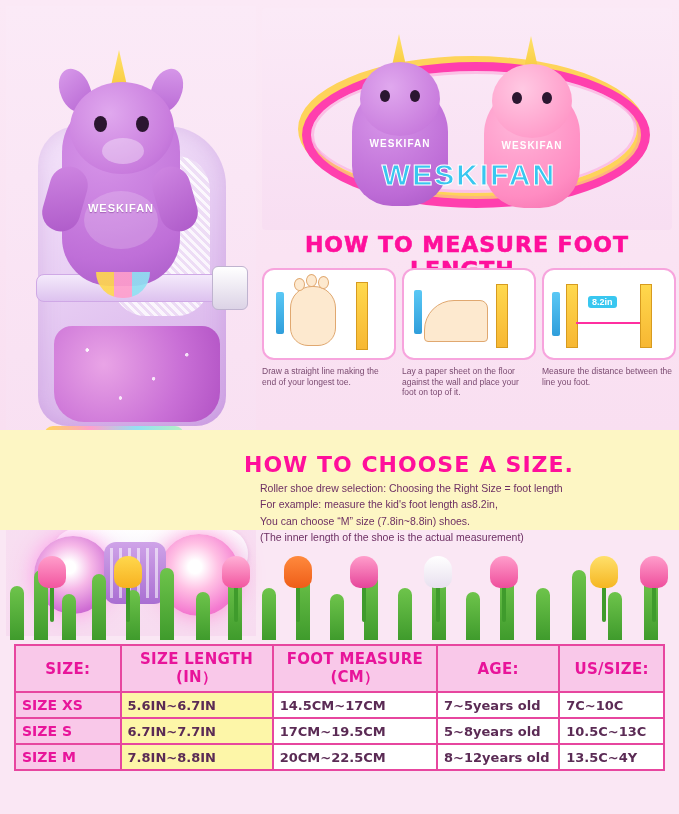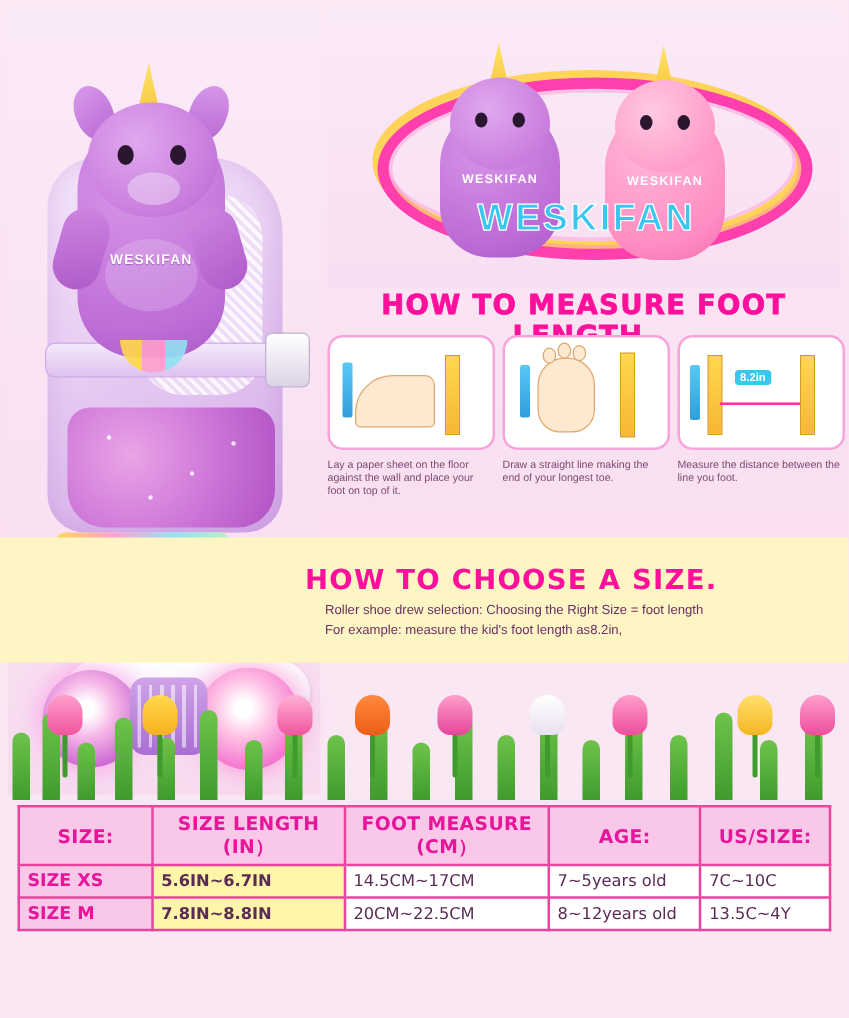--- a/index.html
+++ b/index.html
@@ -145,21 +145,21 @@
   .yellow-band{position:absolute;left:0;top:430px;width:679px;height:100px;background:#fdf6c4;}
   .grass{position:absolute;left:0;top:555px;width:679px;height:85px;}
   .blade{position:absolute;bottom:0;width:14px;border-radius:8px 8px 0 0;background:linear-gradient(180deg,#6ec44b,#3f9b2c);}
   .flower{position:absolute;bottom:18px;}
   .stem{position:absolute;left:6px;bottom:0;width:4px;height:40px;background:#3f9b2c;border-radius:2px;}
   .bloom{position:absolute;left:-6px;bottom:34px;width:28px;height:32px;border-radius:14px 14px 10px 10px;}
 
   
   .table-wrap{position:absolute;left:14px;top:644px;width:651px;}
   table{border-collapse:collapse;width:651px;font-family:"DejaVu Sans",sans-serif;}
-  th,td{border:2px solid #e7469f;padding:4px 6px;}
+  th,td{border:2px solid #e7469f;padding:4px 6px;font-weight:bold;}
   thead th{background:#f9c8e9;color:#e8149a;font-size:15px;font-weight:bold;text-align:center;
     letter-spacing:.3px;}
   tbody td{font-size:13px;color:#5b2b55;background:#ffffff;}
   tbody td.size-col{background:#f9c8e9;color:#e8149a;font-weight:bold;font-size:14px;}
   tbody td.len-in{background:#fdf6a8;color:#5b2b55;font-weight:bold;}
   .footnote{position:absolute;left:16px;top:792px;width:650px;font-size:11px;color:#6d2f63;}
 
   .sparkle{position:absolute;width:4px;height:4px;border-radius:50%;background:rgba(255,255,255,.9);}
 </style>
 </head>
@@ -232,57 +232,59 @@
 
     <div class="duo-text">WESKIFAN</div>
   </div>
 
   <div class="heading h-measure">HOW TO MEASURE FOOT LENGTH.</div>
 
   <div class="steps">
 
     <div class="step">
       <div class="step-card">
-        <div class="foot-side"></div>
-        <div class="ruler-v" style="left:92px;top:14px;height:62px;"></div>
-        <div class="pencil" style="left:10px;top:20px;height:44px;"></div>
-      </div>
-      <div class="step-cap">Lay a paper sheet on the floor against the wall and place your foot on top of it.</div>
-    </div>
-
-    <div class="step">
-      <div class="step-card">
         <div class="foot-top"></div>
         <div class="toe" style="left:30px;top:8px;"></div>
         <div class="toe" style="left:42px;top:4px;"></div>
         <div class="toe" style="left:54px;top:6px;"></div>
         <div class="ruler-v" style="left:92px;top:12px;height:66px;"></div>
         <div class="pencil" style="left:12px;top:22px;height:42px;"></div>
       </div>
       <div class="step-cap">Draw a straight line making the end of your longest toe.</div>
+    </div>
+
+    <div class="step">
+      <div class="step-card">
+        <div class="foot-side"></div>
+        <div class="ruler-v" style="left:92px;top:14px;height:62px;"></div>
+        <div class="pencil" style="left:10px;top:20px;height:44px;"></div>
+      </div>
+      <div class="step-cap">Lay a paper sheet on the floor against the wall and place your foot on top of it.</div>
     </div>
 
     <div class="step">
       <div class="step-card">
         <div class="ruler-v" style="left:22px;top:14px;height:62px;"></div>
         <div class="ruler-v" style="left:96px;top:14px;height:62px;"></div>
         <div class="measure-line" style="left:32px;top:52px;width:64px;"></div>
         <div class="measure-label" style="left:44px;top:26px;">8.2in</div>
         <div class="pencil" style="left:8px;top:22px;height:44px;"></div>
       </div>
       <div class="step-cap">Measure the distance between the line you foot.</div>
     </div>
   </div>
 
   <div class="yellow-band"></div>
 
   <div class="heading h-choose">HOW TO CHOOSE A SIZE.</div>
   <div class="choose-text">
     <div>Roller shoe drew selection: Choosing the Right Size = foot length</div>
     <div>For example: measure the kid's foot length as8.2in,</div>
+    <div>You can choose “M” size (7.8in~8.8in) shoes.</div>
+    <div>(The inner length of the shoe is the actual measurement)</div>
   </div>
 
   <div class="grass">
     <div class="blade" style="left:10px;height:54px;"></div>
     <div class="blade" style="left:34px;height:70px;"></div>
     <div class="blade" style="left:62px;height:46px;"></div>
     <div class="blade" style="left:92px;height:66px;"></div>
     <div class="blade" style="left:126px;height:50px;"></div>
     <div class="blade" style="left:160px;height:72px;"></div>
     <div class="blade" style="left:196px;height:48px;"></div>
@@ -351,20 +353,27 @@
       </thead>
       <tbody>
         <tr>
           <td class="size-col">SIZE XS</td>
           <td class="len-in">5.6IN~6.7IN</td>
           <td>14.5CM~17CM</td>
           <td>7~5years old</td>
           <td>7C~10C</td>
         </tr>
         <tr>
+          <td class="size-col">SIZE S</td>
+          <td class="len-in">6.7IN~7.7IN</td>
+          <td>17CM~19.5CM</td>
+          <td>5~8years old</td>
+          <td>10.5C~13C</td>
+        </tr>
+        <tr>
           <td class="size-col">SIZE M</td>
           <td class="len-in">7.8IN~8.8IN</td>
           <td>20CM~22.5CM</td>
           <td>8~12years old</td>
           <td>13.5C~4Y</td>
         </tr>
       </tbody>
     </table>
   </div>
 

